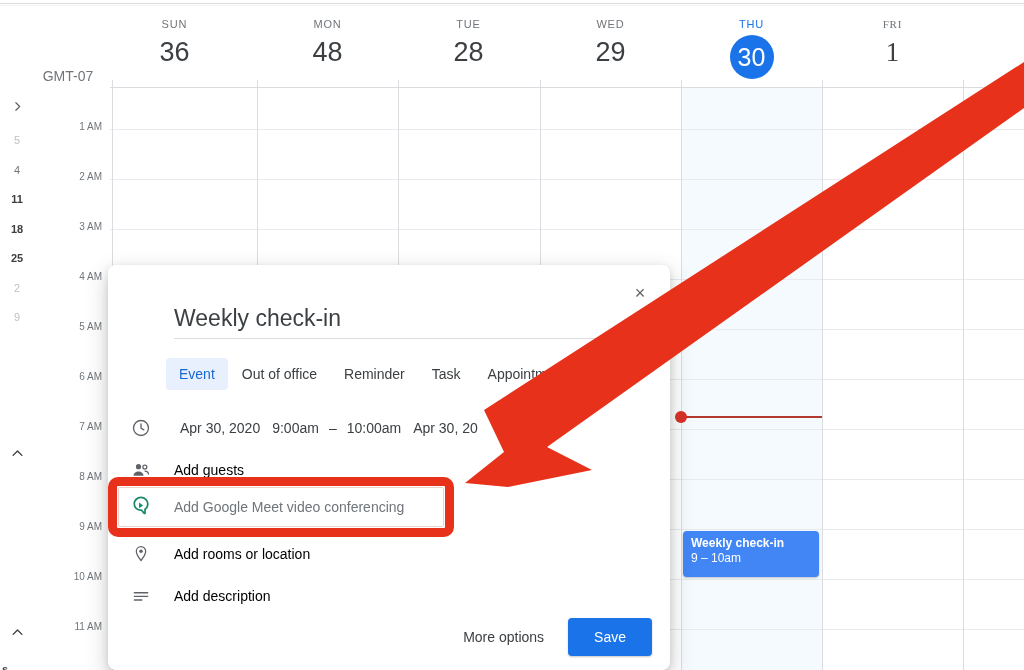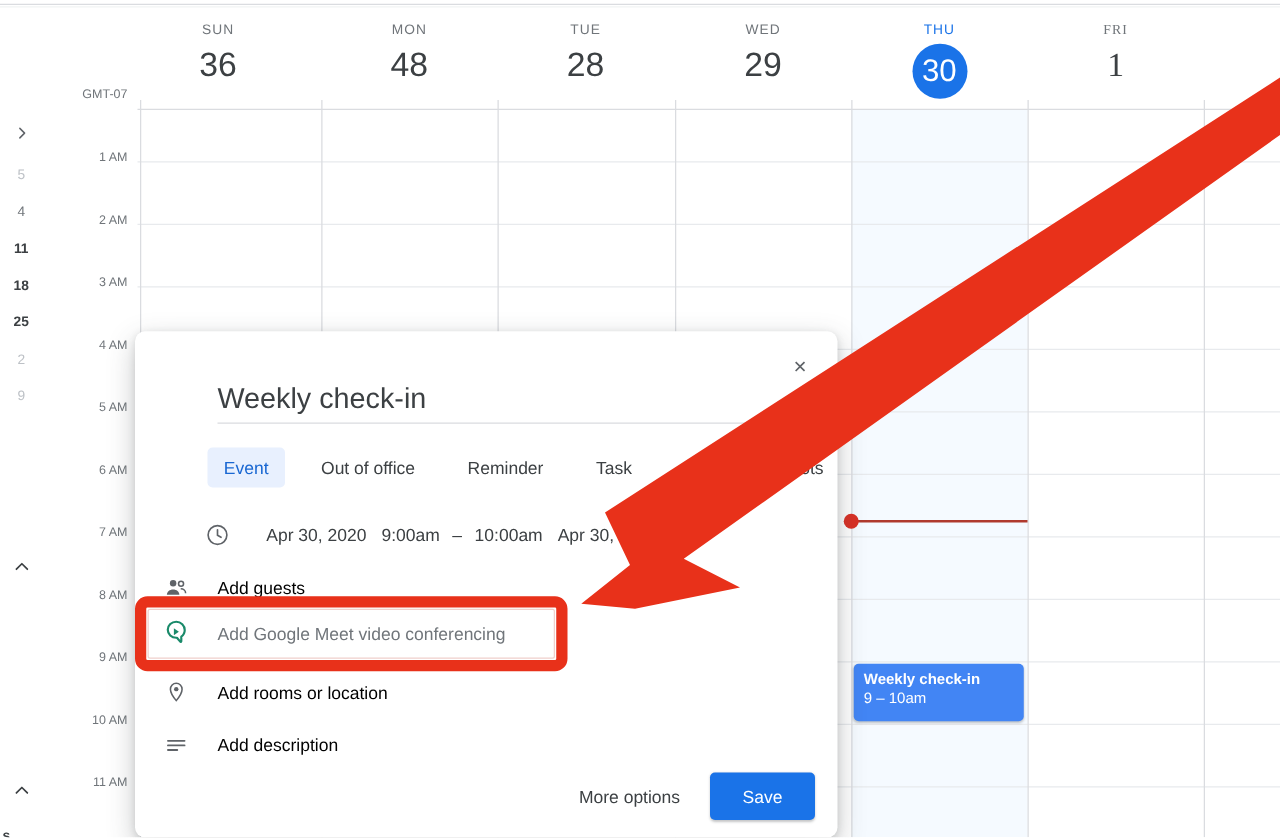--- a/index.html
+++ b/index.html
@@ -100,22 +100,22 @@
     color: #ffffff;
     font-size: 25px;
     margin-top: 0px;
   }
 
   
   .gmt {
     position: absolute;
     left: 0px; top: 62px;
     width: 76px;
-    text-align: right;
-    font-size: 10px;
+    text-align: center;
+    font-size: 14px;
     color: #70757a;
     padding-right: 8px;
     line-height: 12px;
     z-index: 3;
   }
 
   
   .head-rule {
     position: absolute;
     left: 76px; top: 79px;
@@ -227,21 +227,21 @@
     line-height: 30px;
     padding-bottom: 5px;
     border-bottom: 1px solid #dadce0;
     white-space: nowrap;
   }
   .dlg-tabs {
     position: absolute;
     left: 58px; top: 93px;
     display: flex;
     align-items: center;
-    gap: 16px;
+    gap: 1px;
     white-space: nowrap;
   }
   .tab {
     font-size: 14px;
     color: #3c4043;
     padding: 7px 13px;
     border-radius: 4px;
     cursor: pointer;
     line-height: 18px;
   }
@@ -475,21 +475,21 @@
     </div>
 
     <div class="dlg-tabs">
       <div class="tab active">Event</div>
       <div class="tab">Out of office</div>
       <div class="tab">Reminder</div>
       <div class="tab">Task</div>
       <div class="tab">Appointment slots</div>
     </div>
 
-    <div class="dlg-row" style="top:146px;padding-left:33px;">
+    <div class="dlg-row" style="top:146px;">
       <div class="row-icon">
         <svg width="20" height="20" viewBox="0 0 24 24">
           <circle cx="12" cy="12" r="9" fill="none" stroke="#5f6368" stroke-width="1.6"></circle>
           <path d="M12 7v5.2l3.4 2" fill="none" stroke="#5f6368" stroke-width="1.6" stroke-linecap="round"></path>
         </svg>
       </div>
       <div class="timebits">
         <div class="timebit">Apr 30, 2020</div>
         <div class="timebit">9:00am</div>
         <div class="dash">–</div>

